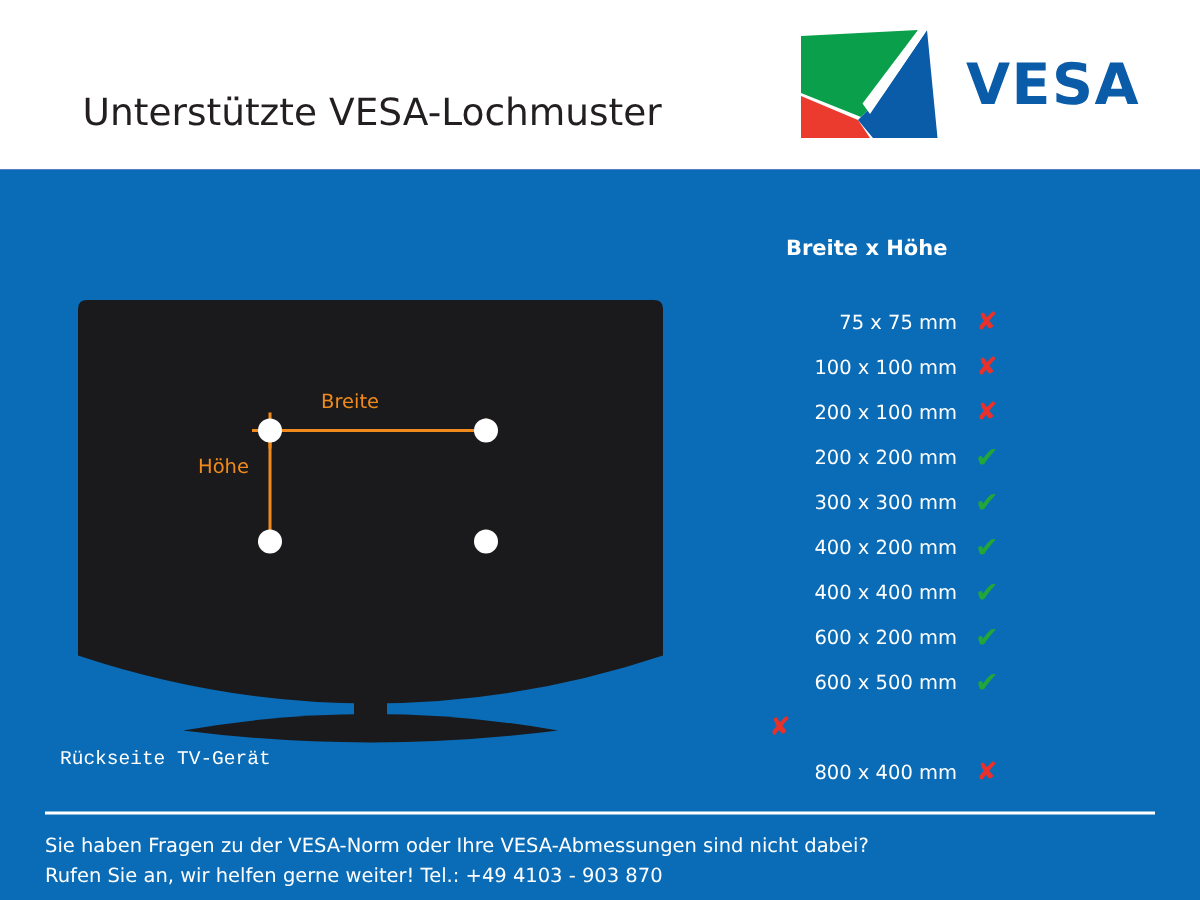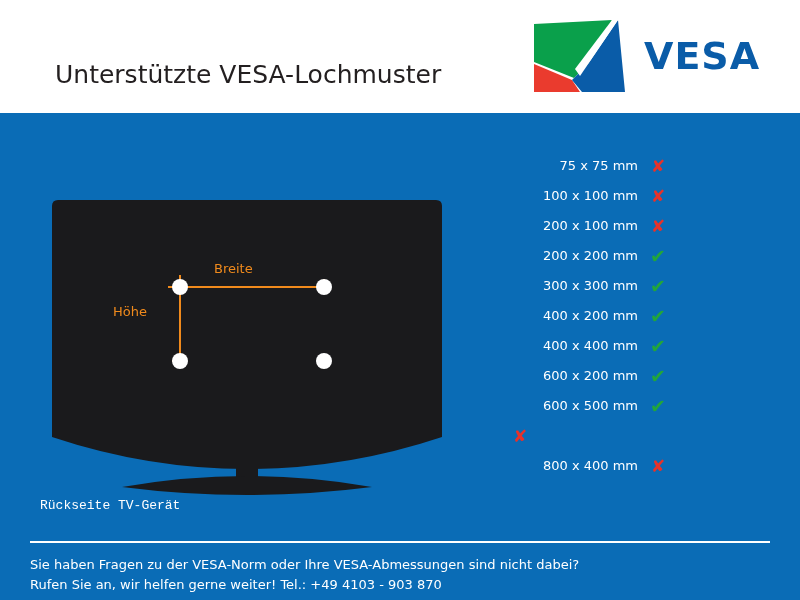--- a/index.html
+++ b/index.html
@@ -85,21 +85,21 @@
   #tv-svg { display: block; }
 
   .tv-dim-label {
     position: absolute;
     color: #f08a1c;
     font-size: 13px;
     font-family: "DejaVu Sans", sans-serif;
     white-space: nowrap;
   }
   #label-breite { left: 174px; top: 70px; }
-  #label-hoehe  { left: 73px;  top: 113px; }
+  #label-hoehe  { left: 92px;  top: 113px; }
 
   #tv-caption {
     position: absolute;
     left: 0;
     top: 307px;
     width: 420px;
     text-align: left;
     color: #ffffff;
     font-size: 13px;
     font-family: Liberation Mono, monospace;
@@ -116,21 +116,21 @@
     color: #ffffff;
     font-size: 14px;
     font-weight: bold;
     text-align: left;
     padding-left: 24px;
     margin-bottom: 26px;
     font-family: "DejaVu Sans", sans-serif;
   }
   .size-row {
     display: flex;
-    align-items: flex-start;
+    align-items: center;
     height: 30px;
     margin-bottom: 0px;
   }
   .size-label {
     width: 138px;
     text-align: right;
     color: #ffffff;
     font-size: 13px;
     font-family: "DejaVu Sans", sans-serif;
     white-space: nowrap;
@@ -229,20 +229,21 @@
       </svg>
 
       <div class="tv-dim-label" id="label-breite">Breite</div>
 
       <div class="tv-dim-label" id="label-hoehe">Höhe</div>
 
       <div id="tv-caption">Rückseite TV-Gerät</div>
     </div>
 
     <div id="size-table">
+      <div id="table-header">Breite x Höhe</div>
 
       <div class="size-row">
         <span class="size-label">75 x 75 mm</span>
         <span class="size-mark mark-no">✘</span>
       </div>
       <div class="size-row">
         <span class="size-label">100 x 100 mm</span>
         <span class="size-mark mark-no">✘</span>
       </div>
       <div class="size-row">

